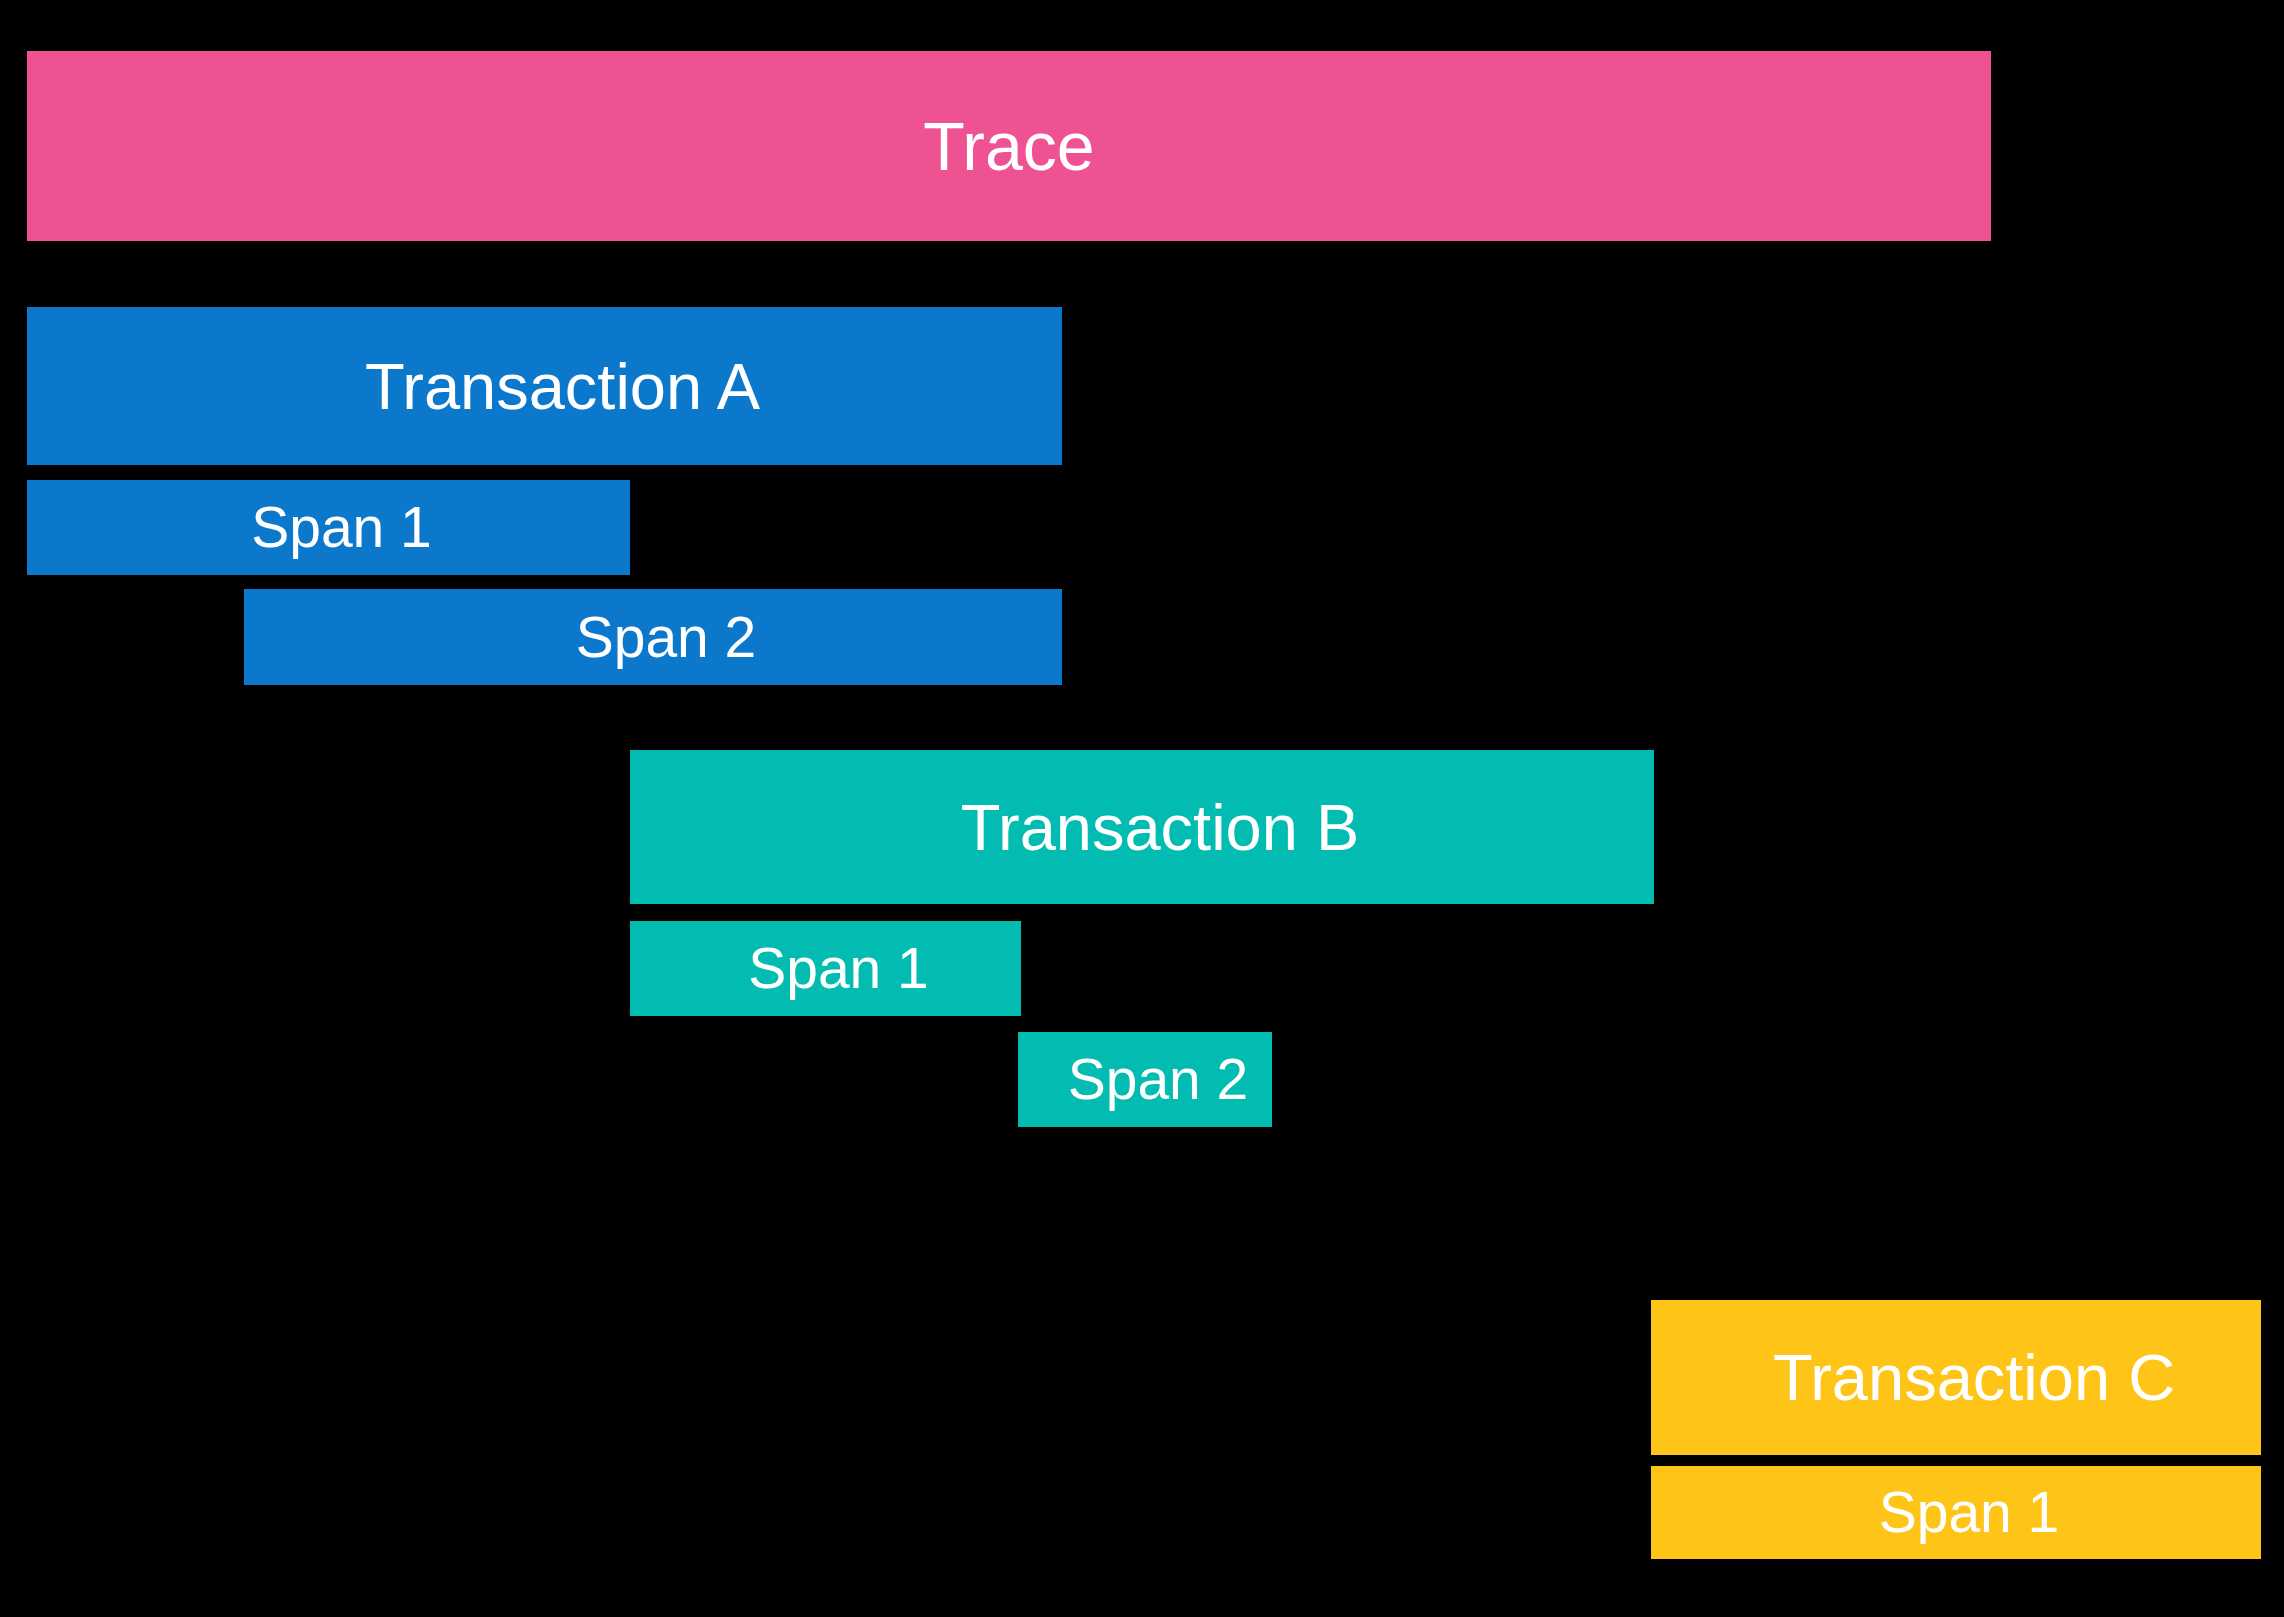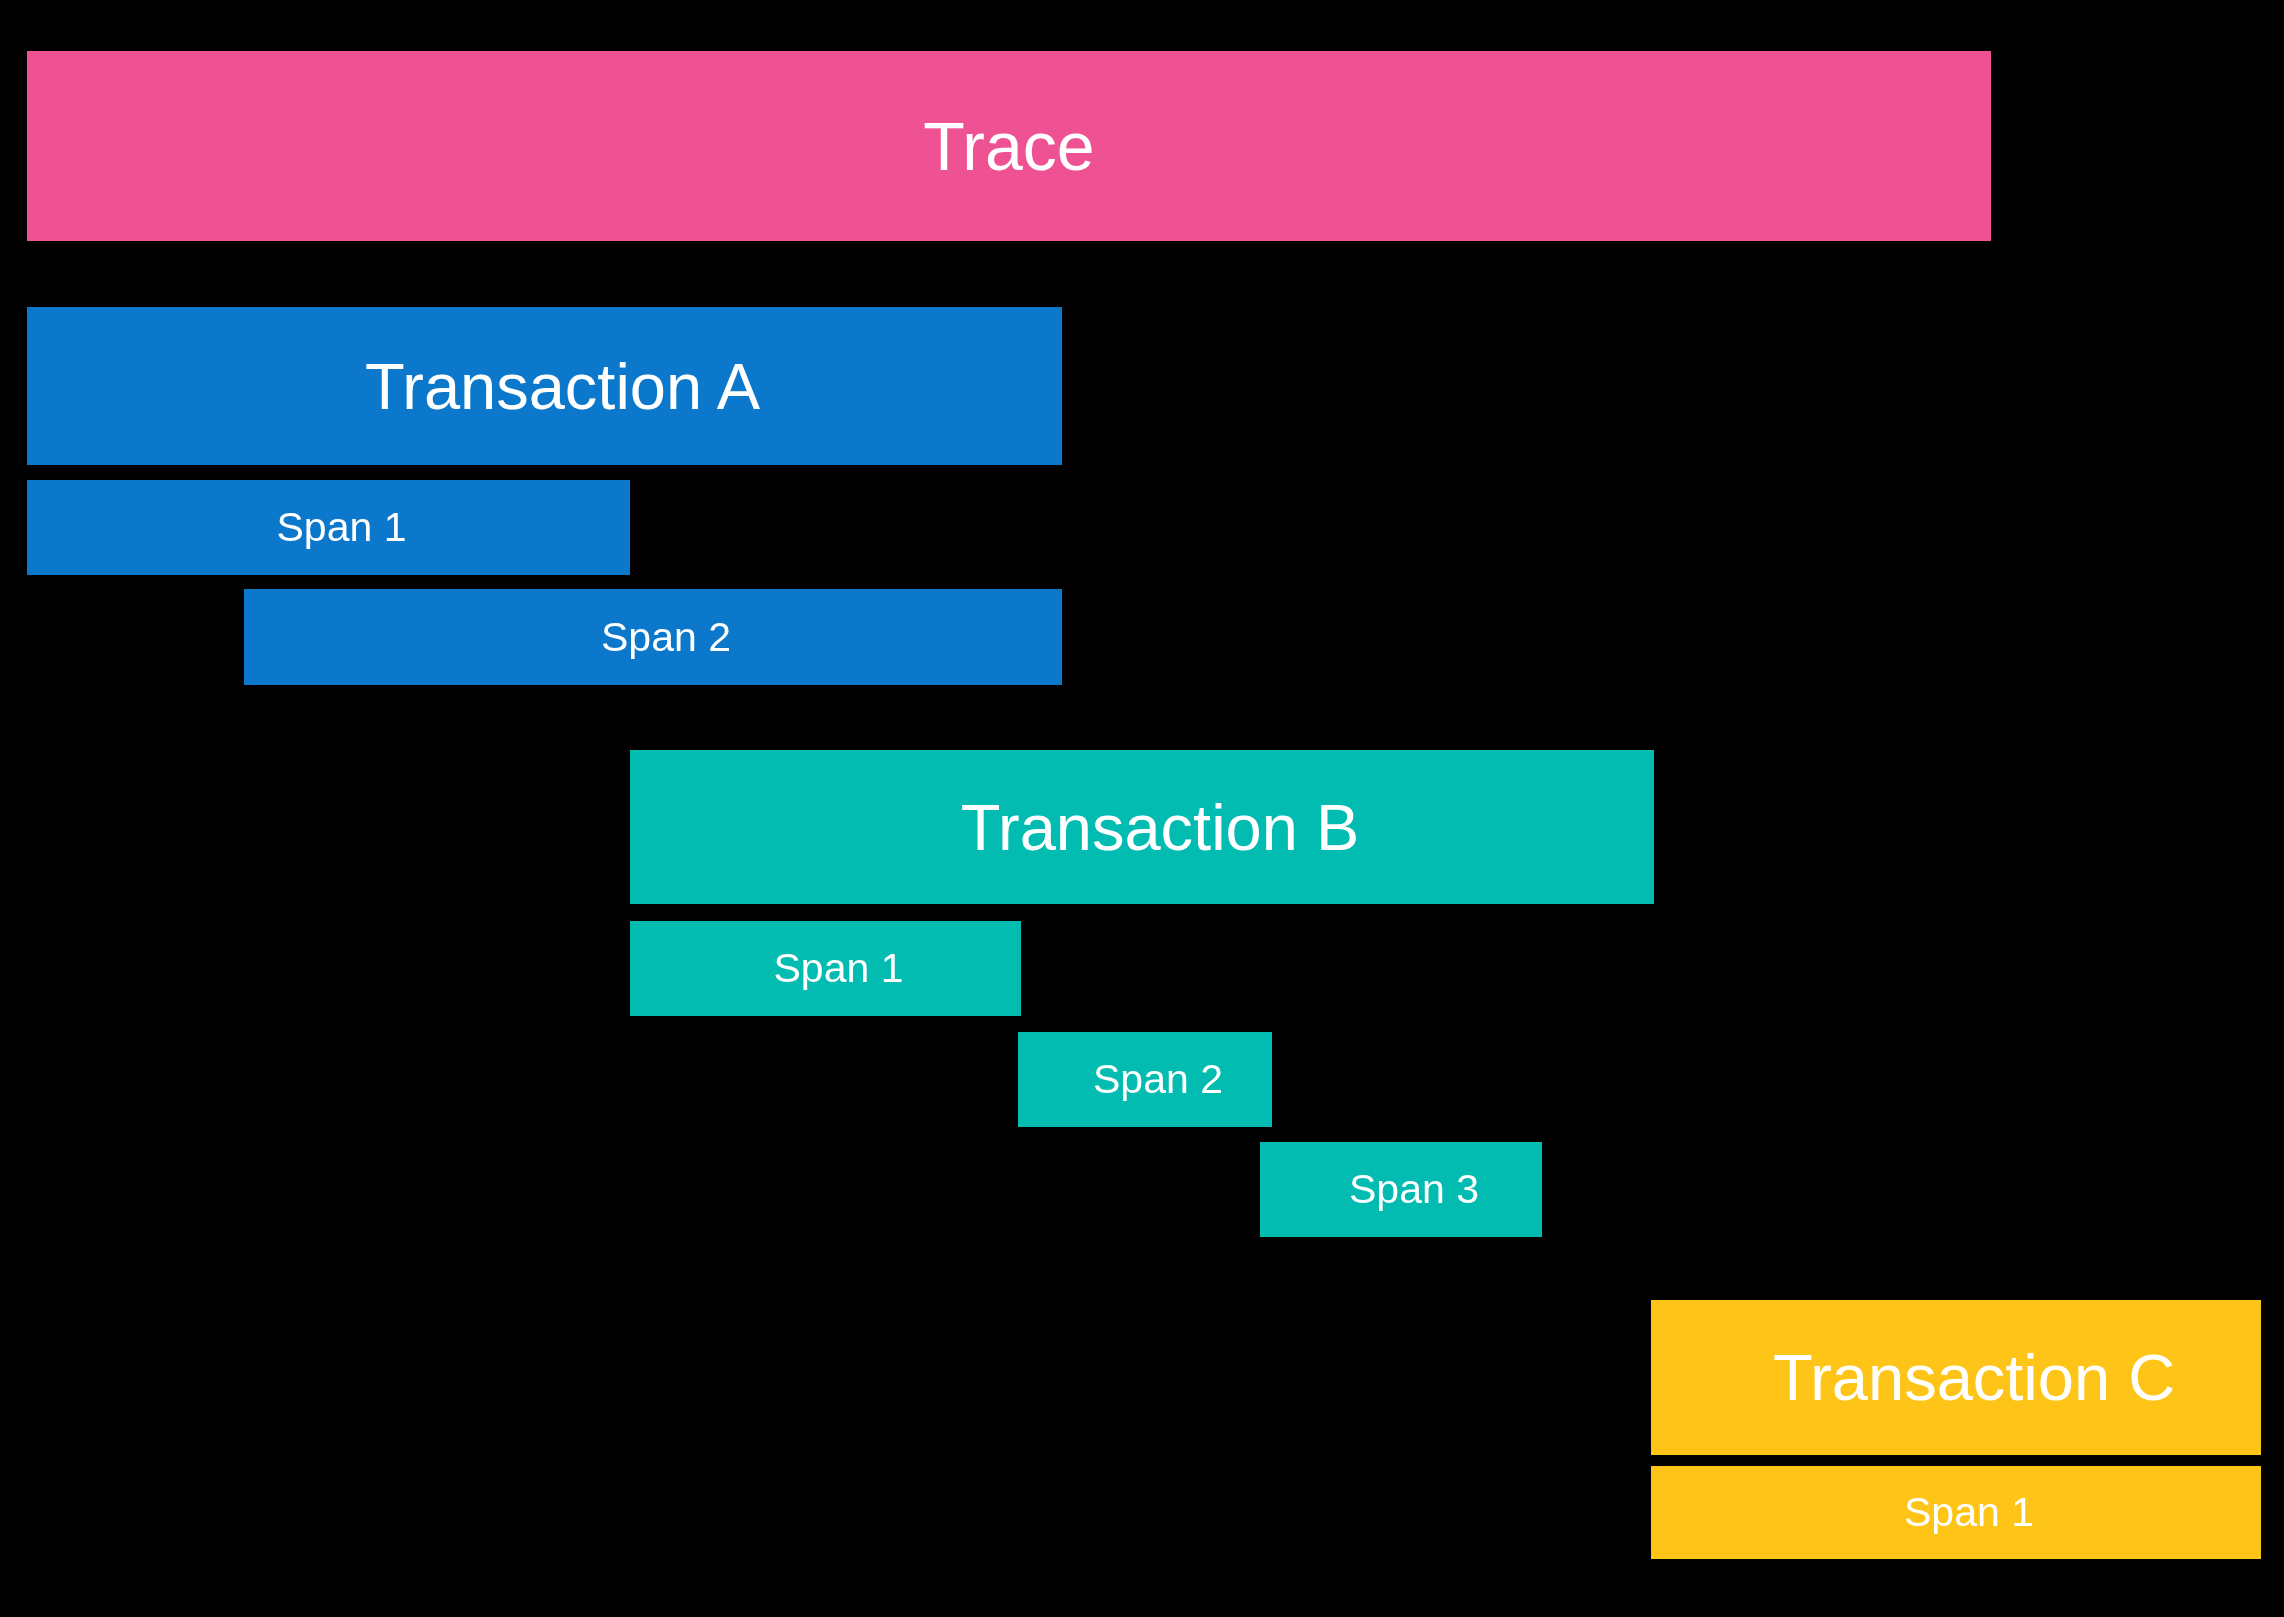--- a/index.html
+++ b/index.html
@@ -28,21 +28,21 @@
     line-height: 1;
     white-space: nowrap;
     user-select: none;
   }
   .bar-label {
     display: block;
     color: #ffffff;
   }
   .lvl-trace { font-size: 68px; }
   .lvl-txn   { font-size: 65px; padding-left: 36px; }
-  .lvl-span  { font-size: 41px; padding-left: 26px; }
+  .lvl-span  { font-size: 57px; padding-left: 26px; }
 </style>
 </head>
 <body>
 
 <div id="canvas">
     <div class="bar lvl-trace" style="left: 27px; top: 51px; width: 1964px; height: 190px; background: rgb(239, 82, 147);">
       <span class="bar-label">Trace</span>
     </div>
     <div class="bar lvl-txn" style="left: 27px; top: 307px; width: 1035px; height: 158px; background: rgb(12, 120, 204);">
       <span class="bar-label">Transaction A</span>
@@ -55,23 +55,20 @@
     </div>
     <div class="bar lvl-txn" style="left: 630px; top: 750px; width: 1024px; height: 154px; background: rgb(2, 188, 177); text-align: center;">
       <span class="bar-label">Transaction B</span>
     </div>
     <div class="bar lvl-span" style="left: 630px; top: 921px; width: 391px; height: 95px; background: rgb(2, 188, 177);">
       <span class="bar-label">Span 1</span>
     </div>
     <div class="bar lvl-span" style="left: 1018px; top: 1032px; width: 254px; height: 95px; background: rgb(2, 188, 177);">
       <span class="bar-label">Span 2</span>
     </div>
-    <div class="bar lvl-span" style="left: 1260px; top: 1142px; width: 282px; height: 95px; background: rgb(2, 188, 177);">
-      <span class="bar-label">Span 3</span>
-    </div>
     <div class="bar lvl-txn" style="left: 1651px; top: 1300px; width: 610px; height: 155px; background: rgb(254, 197, 24);">
       <span class="bar-label">Transaction C</span>
     </div>
     <div class="bar lvl-span" style="left: 1651px; top: 1466px; width: 610px; height: 93px; background: rgb(254, 197, 24);">
       <span class="bar-label">Span 1</span>
     </div>
   </div>
 
 
 </body></html>

